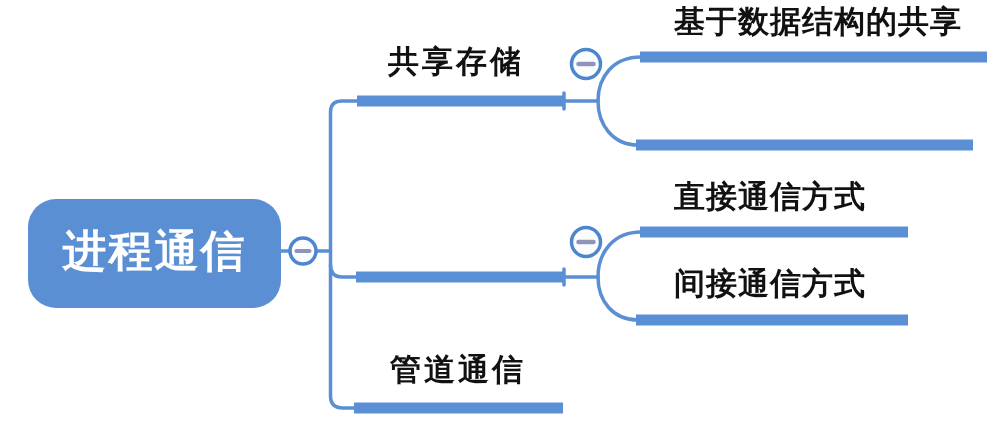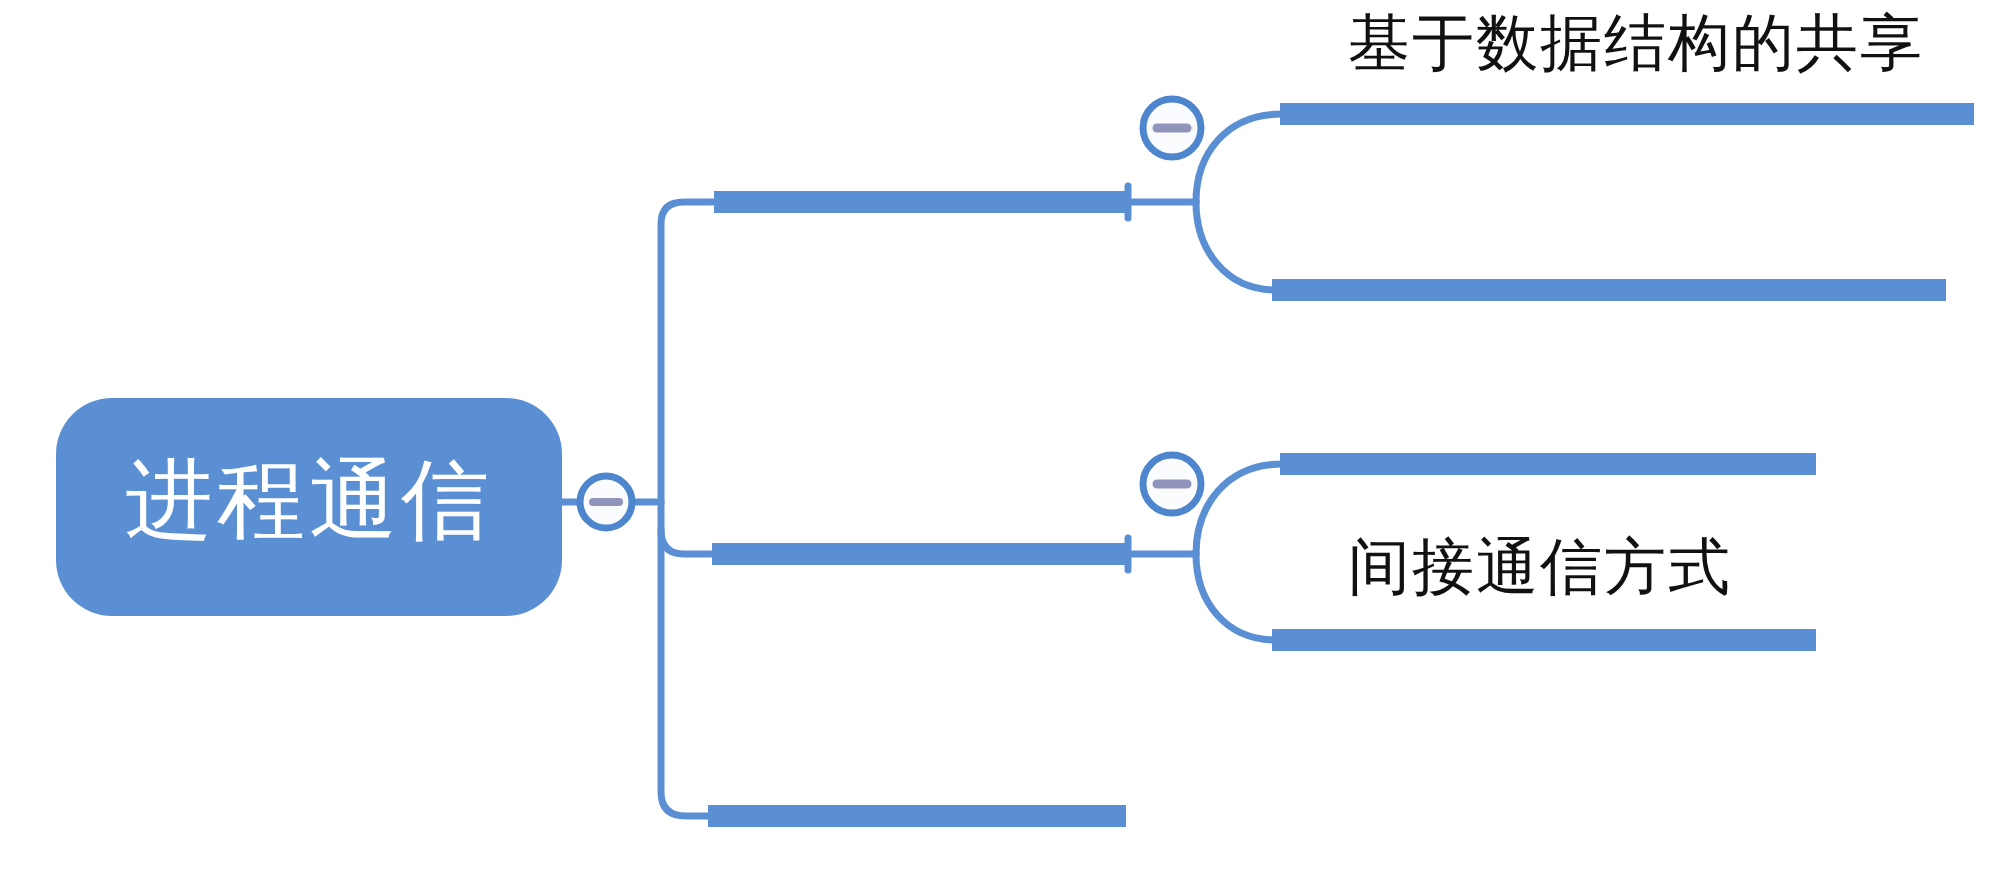--- a/index.html
+++ b/index.html
@@ -6,21 +6,21 @@
   #stage{
     position:relative;
     width:1004px;height:445px;
     background:#ffffff;
     font-family:"Liberation Sans","DejaVu Sans",sans-serif;
     overflow:hidden;
   }
   #diagram-svg{position:absolute;left:0;top:0;}
   .label{
     position:absolute;
-    font-weight:normal;
+    font-weight:bold;
     color:#111111;
     font-size:31px;
     line-height:36px;
     white-space:nowrap;
     letter-spacing:1px;
     cursor:default;
   }
   .branch-label{letter-spacing:3px;}
   #root-label{
     left:28px;top:199px;width:253px;height:104px;
@@ -78,21 +78,24 @@
       <path d="M578.5 64 H593.5" stroke="#9094BB" stroke-width="4.5" stroke-linecap="round" fill="none"></path>
     </g>
     <g>
       <circle cx="586" cy="242" r="14.5" fill="#FBFCFE" stroke="#4E86CD" stroke-width="3.5"></circle>
       <path d="M578.5 242 H593.5" stroke="#9094BB" stroke-width="4.5" stroke-linecap="round" fill="none"></path>
     </g>
   </svg>
 
   <div id="root-label" class="label">进程通信</div>
 
+  <div id="lbl-b1" class="label branch-label">共享存储</div>
 
 
+  <div id="lbl-b3" class="label branch-label">管道通信</div>
 
   <div id="lbl-c1" class="label">基于数据结构的共享</div>
 
 
+  <div id="lbl-c3" class="label">直接通信方式</div>
 
   <div id="lbl-c4" class="label">间接通信方式</div>
 </div>
 
 </body></html>

